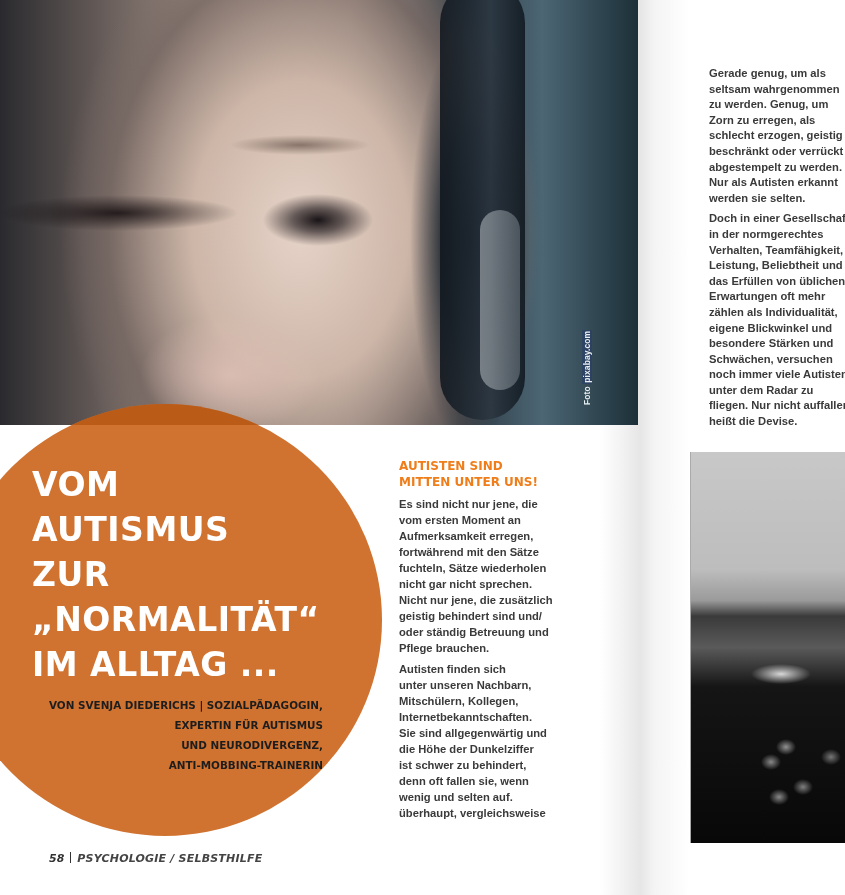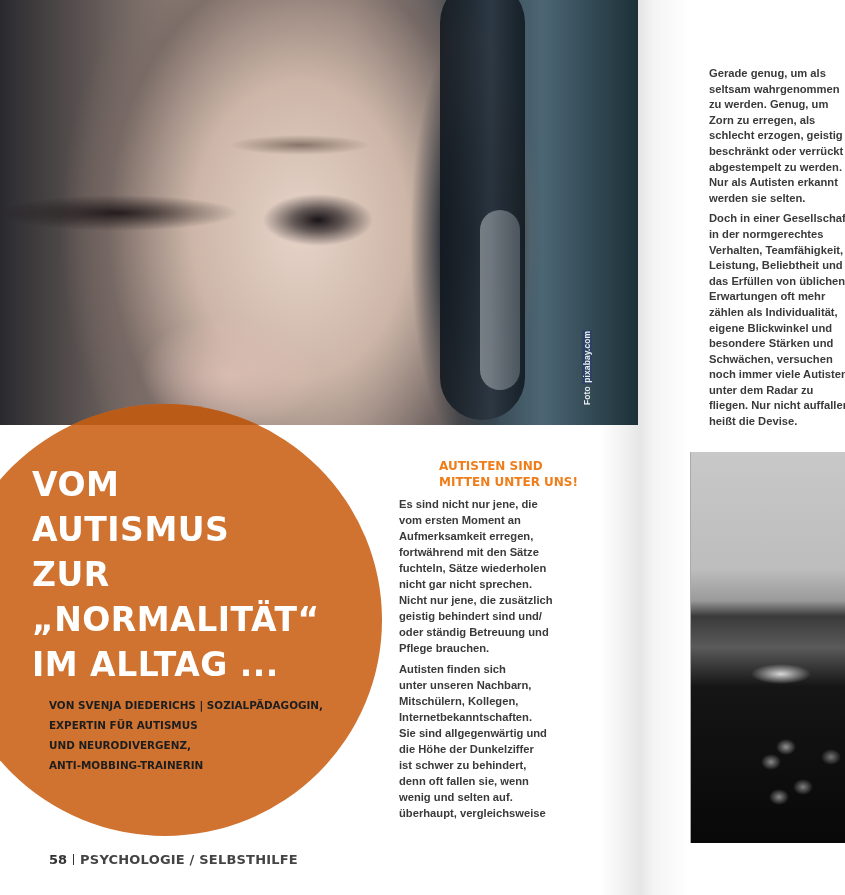--- a/index.html
+++ b/index.html
@@ -59,38 +59,38 @@
       position: absolute; left: 32px; top: 462px; margin: 0;
       color: #ffffff; font-family: "DejaVu Sans", sans-serif; font-weight: bold;
       font-size: 33px; line-height: 45px; letter-spacing: 0.5px;
     }
     .title span { display: block; white-space: nowrap; }
     .byline {
       position: absolute; left: 49px; top: 695px; margin: 0;
       color: #1d1d1d; font-family: "DejaVu Sans", sans-serif; font-weight: bold;
       font-size: 10.4px; line-height: 20px;
     }
-    .byline span { display: block; white-space: nowrap; }
+    .byline span { display: block; white-space: nowrap; text-align: right; }
     .footer {
       position: absolute; left: 49px; top: 852px;
-      font-family: "DejaVu Sans", sans-serif; font-weight: bold; font-size: 13px;
-      color: #333; white-space: nowrap;
+      font-family: "DejaVu Sans", sans-serif; font-weight: bold; font-size: 11px;
+      color: #333; white-space: nowrap; font-style: italic;
     }
     .footer .sep { display: inline-block; width: 1px; height: 11px; background: #333; vertical-align: -1px; margin: 0 6px; }
     .footer .section { color: #444; letter-spacing: 0.2px; }
 
     
     .col {
       position: absolute; left: 399px; top: 458px; width: 200px;
     }
     .col h2 {
       margin: 0 0 6px 0; color: #ef7d1a; font-family: "DejaVu Sans", sans-serif;
       font-weight: bold; font-size: 12px; line-height: 16px;
     }
-    .col h2 span { display: block; white-space: nowrap; margin-left: 40px; }
+    .col h2 span { display: block; white-space: nowrap; }
     .para {
       margin: 0 0 5px 0; color: #3a3a3a; font-family: "Liberation Sans", sans-serif;
       font-weight: bold; font-size: 11.2px; line-height: 16px;
     }
     .para span { display: block; white-space: nowrap; }
 
     .rcol {
       position: absolute; left: 709px; top: 66px; width: 150px;
     }
     .rcol .para { line-height: 15.6px; }

